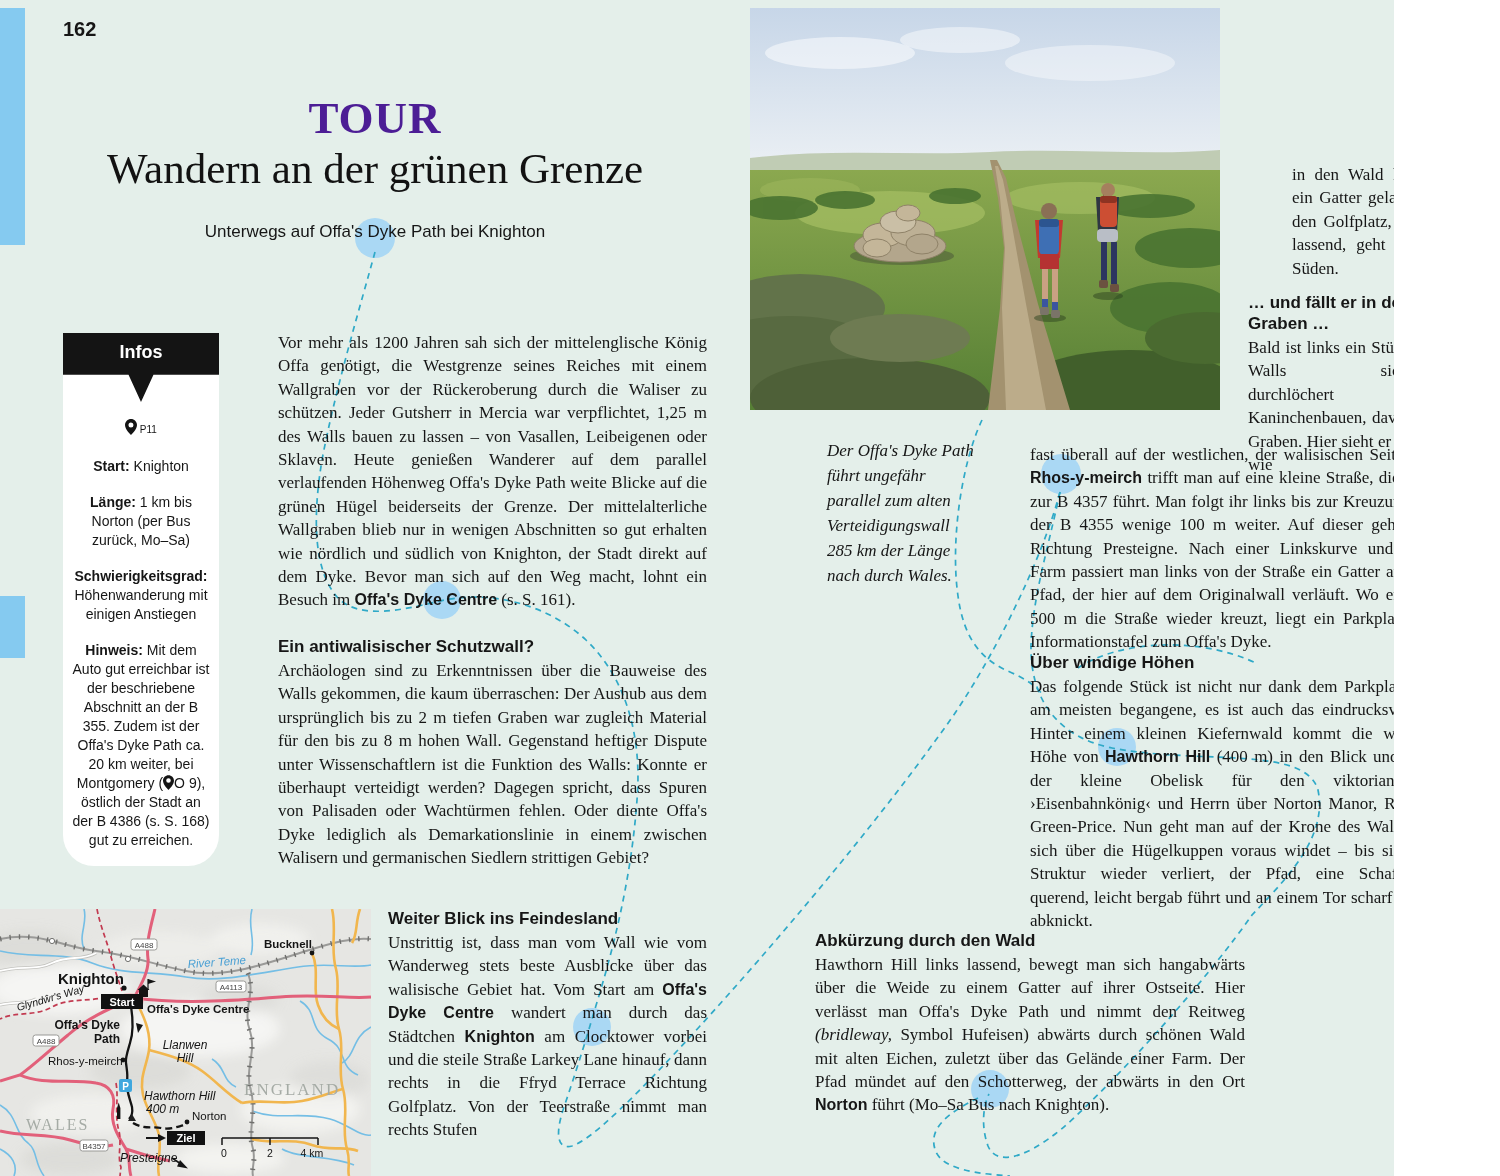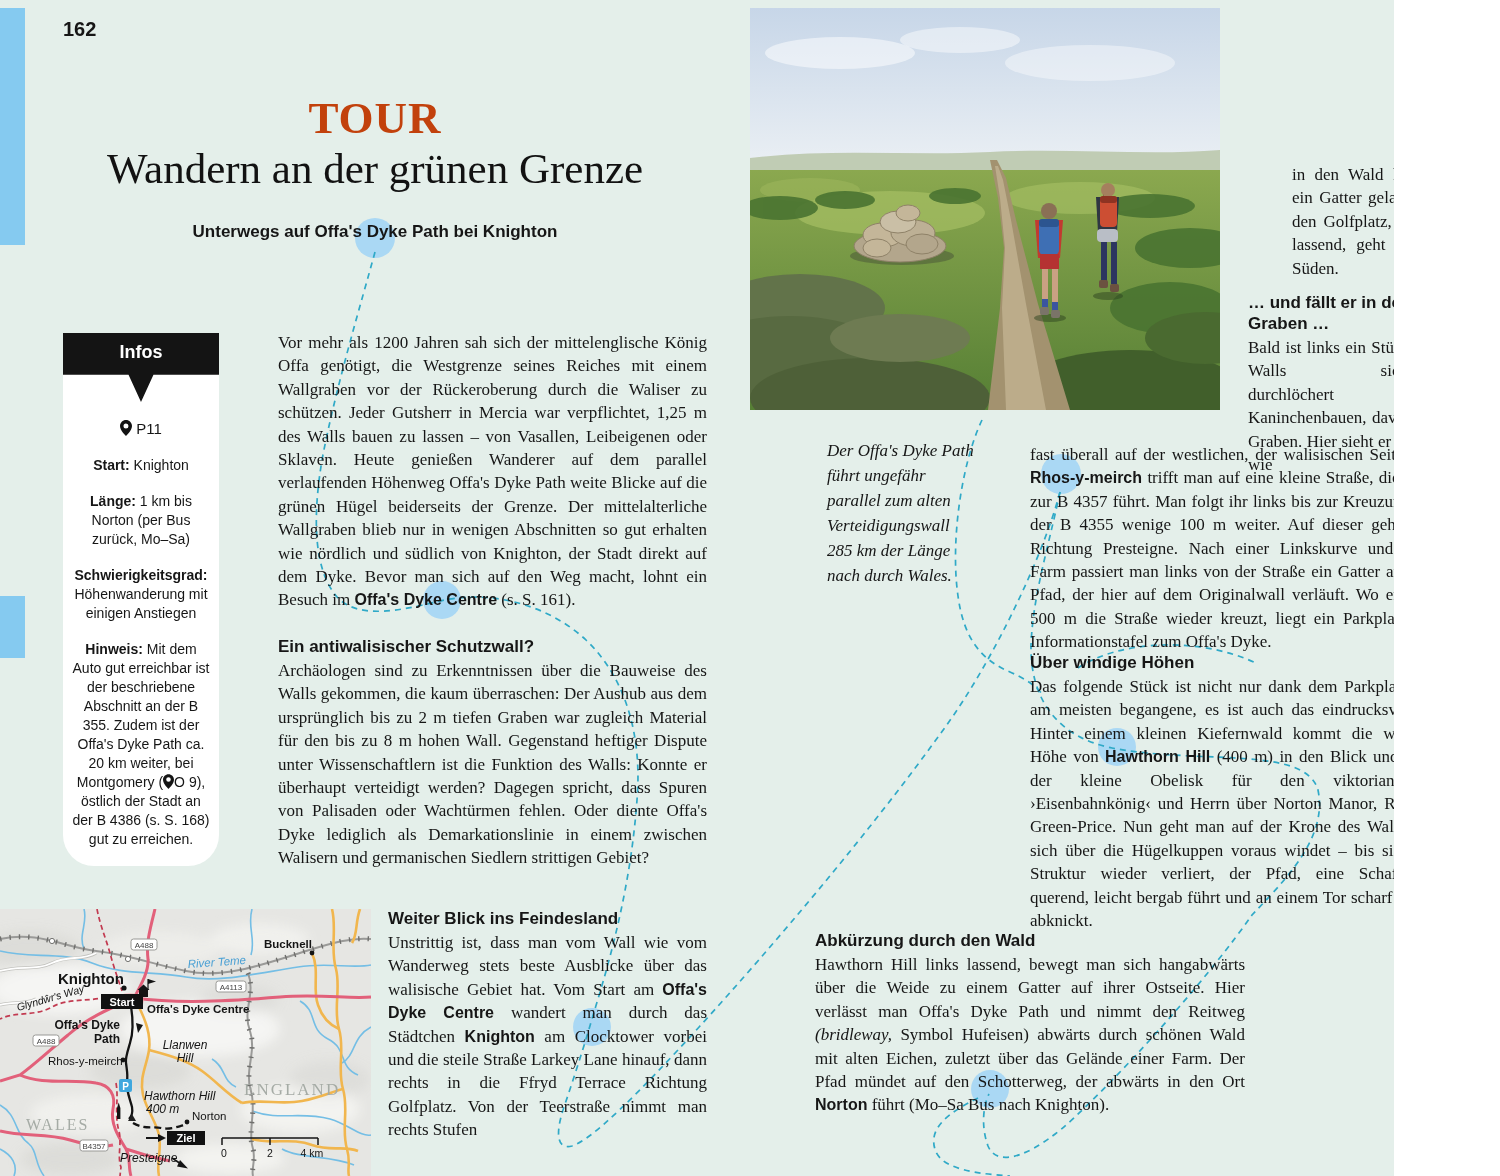--- a/index.html
+++ b/index.html
@@ -11,33 +11,33 @@
   }
 
   
   .edge-tab{position:absolute; background:#85caf0; z-index:2;}
 
   
   .pagenum{position:absolute; top:18px; font-weight:bold; font-size:20px; z-index:3;}
 
   
   .header{position:absolute; left:85px; top:96px; width:580px; text-align:center; z-index:3;}
-  .kicker{font-family:"Liberation Serif", serif; font-weight:bold; font-size:45px; letter-spacing:1px; color:#c2410c; line-height:1;}
+  .kicker{font-family:"Liberation Serif", serif; font-weight:bold; font-size:45px; letter-spacing:1px; color:#4c1d95; line-height:1;}
   .title{font-family:"Liberation Serif", serif; font-size:43px; color:#121212; line-height:1.1; margin-top:4px;}
-  .subtitle{font-size:17px; font-weight:bold; margin-top:30px;}
+  .subtitle{font-size:17px; font-weight:normal; margin-top:30px;}
 
   
   .infobox{position:absolute; left:63px; top:333px; width:156px; height:533px; background:#ffffff; z-index:3;border-radius:31px;}
   .infobox-header{position:relative; height:72px; background:#141414;
     clip-path:polygon(0 0,100% 0,100% 58%,58% 58%,50% 96%,42% 58%,0 58%);}
   .infobox-header .t{display:block; text-align:center; color:#fff; font-weight:bold; font-size:18px; padding-top:9px;}
   .infobox-body{padding:6px 8px 0 8px; text-align:center; font-size:14px; line-height:19px;}
   .infobox-item{margin-bottom:17px;}
   .infobox-item .b{font-weight:bold;text-align:right;}
-  .loc-line{font-size:15px; margin:8px 0 18px 0;}
+  .loc-line{font-size:10px; margin:8px 0 18px 0;}
   .seg-icon svg{vertical-align:-2px;}
 
   
   .serif{font-family:"Liberation Serif", serif; font-size:17px; line-height:23.4px; text-align:justify;}
   .serif .b{font-family:"Liberation Sans", sans-serif; font-weight:bold; font-size:16px;}
   .serif .i{font-style:italic;}
   .shead{font-weight:bold; font-size:17px; line-height:21px;}
   .caption{font-family:"Liberation Serif", serif; font-style:italic; font-size:17px; line-height:25px; text-align:left;}
   .txt{position:absolute; z-index:3;}
 

